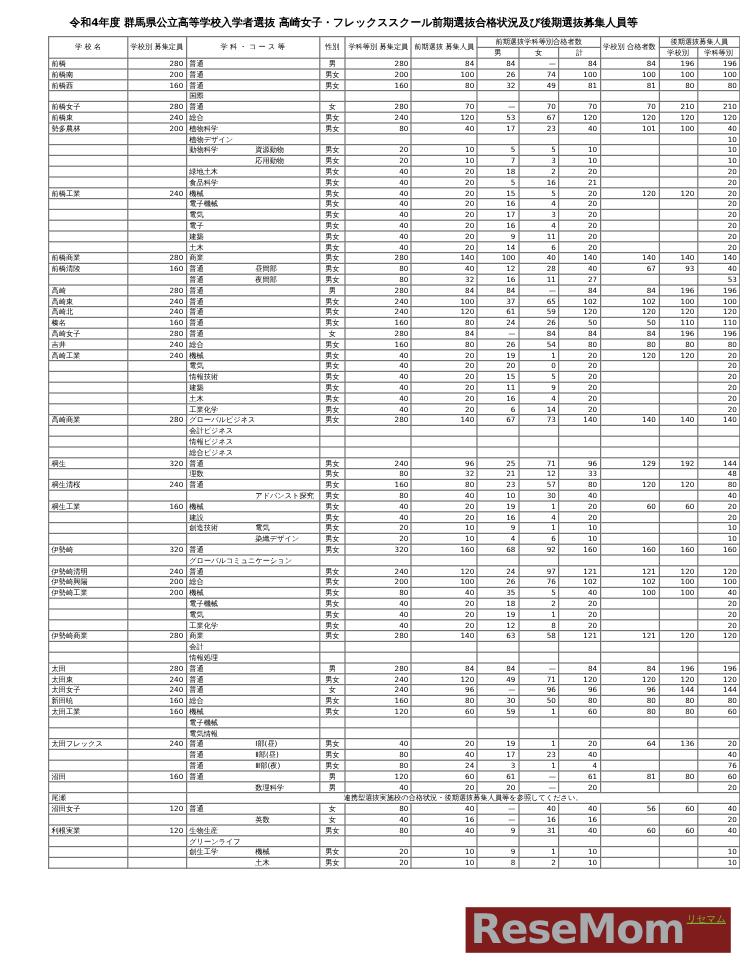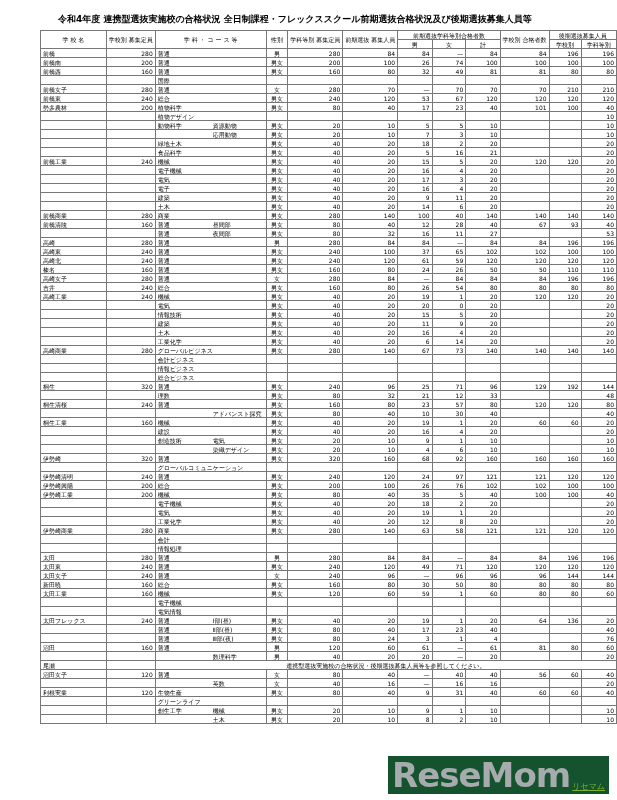--- a/index.html
+++ b/index.html
@@ -36,39 +36,39 @@
   th.pre { white-space:pre-line; line-height:7px; }
   td.school { text-align:left; }
   td.num { text-align:right; padding-right:3px; }
   td.ctr { text-align:center; }
   td.dept { position:relative; }
   td.dept .d1 { display:inline-block; min-width:52%; text-align:left; }
   td.dept .d2 { display:inline-block; text-align:left; }
   td.note { text-align:center; font-size:6px; }
   .logo {
     position:absolute; right:8px; bottom:6px;
-    display:flex; align-items:flex-end;
-    background:#14532d; padding:2px 4px;
+    display:flex; align-items:flex-start;
+    background:#7f1d1d; padding:2px 4px;
   }
   .logo-text {
     font-size:34px; font-weight:bold; line-height:34px;
     color:#a7abae;
     font-family:"DejaVu Sans", sans-serif;
     letter-spacing:-1px;
   }
   .logo-sub {
     font-size:8px; color:#7ab52e; margin-left:2px; margin-top:2px;text-decoration:underline;
   }
 </style>
 </head>
 <body>
 
 <div class="page">
 
-  <div class="title">令和4年度 連携型選抜実施校の合格状況 全日制課程・フレックススクール前期選抜合格状況及び後期選抜募集人員等</div>
+  <div class="title">令和4年度 群馬県公立高等学校入学者選抜 高崎女子・フレックススクール前期選抜合格状況及び後期選抜募集人員等</div>
 
   <table class="results">
     <colgroup>
       <col style="width:74px">
         <col style="width:27px">
         <col style="width:120px">
       <col style="width:24px">
         <col style="width:34px">
         <col style="width:36px">
       <col style="width:38px">

